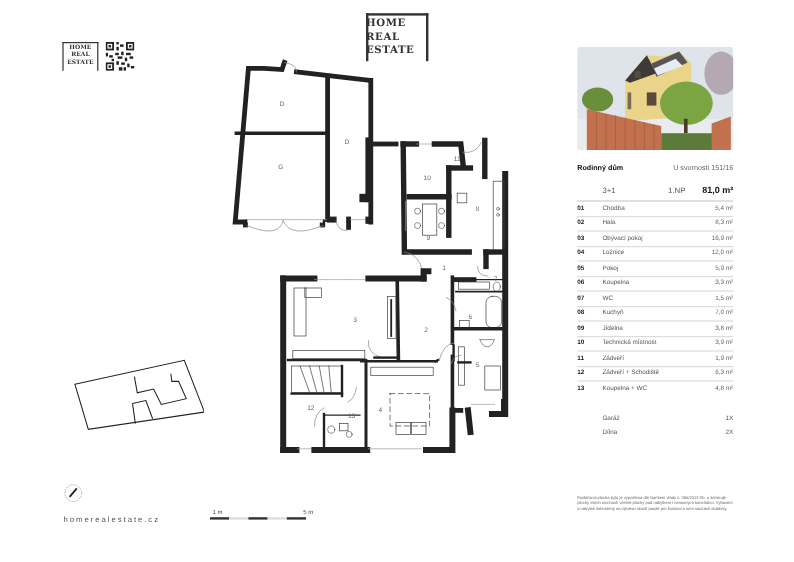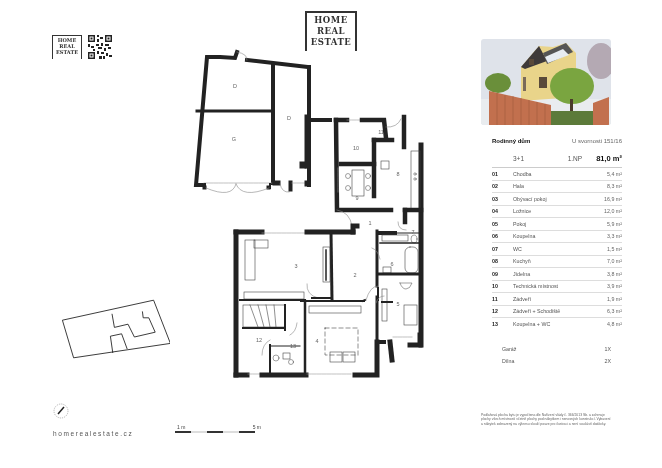--- a/index.html
+++ b/index.html
@@ -4,30 +4,30 @@
 <style>
   * { margin:0; padding:0; box-sizing:border-box; }
   html, body { width:662px; height:468px; background:#ffffff; overflow:hidden; }
   body { position:relative; font-family:"Liberation Sans", sans-serif; color:#222; }
   .logo-small { position:absolute; left:52px; top:35px; width:30px; height:24px; }
   .logo-small .bracket { position:absolute; inset:0; border:1.5px solid #333; border-bottom:none; }
   .logo-small .txt { position:absolute; left:0; right:0; top:2px; text-align:center; font-family:"DejaVu Serif", serif; font-size:5px; line-height:6px; font-weight:bold; color:#333; white-space:pre-line; }
   .qr { position:absolute; left:88px; top:35px; width:24px; height:24px; }
   .logo-big { position:absolute; left:305px; top:11px; width:52px; height:40px; }
   .logo-big .bracket { position:absolute; inset:0; border:2px solid #333; border-bottom:none; }
-  .logo-big .txt { position:absolute; left:0; right:0; top:4px; text-align:center; font-family:"DejaVu Serif", serif; font-size:8.5px; line-height:11px; font-weight:bold; letter-spacing:0.5px; color:#333; white-space:pre-line; }
+  .logo-big .txt { position:absolute; left:0; right:0; top:4px; text-align:left; font-family:"DejaVu Serif", serif; font-size:8.5px; line-height:11px; font-weight:bold; letter-spacing:0.5px; color:#333; white-space:pre-line; }
   .plan { position:absolute; left:0; top:0; }
   .site-map { position:absolute; left:60px; top:297px; }
   .compass { position:absolute; left:53px; top:403px; }
   .website { position:absolute; left:53px; top:430px; font-size:6.5px; letter-spacing:1.6px; color:#555; }
   .scale { position:absolute; left:175px; top:424px; width:88px; height:12px; }
   .scale .lbl { position:absolute; top:0; font-size:5px; color:#444; }
   .scale .bar { position:absolute; top:7px; height:1.5px; }
   .photo { position:absolute; left:481px; top:39px; width:130px; height:86px; border-radius:3px; overflow:hidden; }
-  .panel { position:absolute; left:492px; top:138px; width:130px; }
+  .panel { position:absolute; left:481px; top:138px; width:130px; }
   .ph-row { display:flex; justify-content:space-between; font-size:6px; }
   .ph-type { font-weight:bold; color:#111; }
   .ph-addr { color:#666; }
   .sum-row { display:flex; align-items:baseline; margin-top:10px; padding-bottom:4px; border-bottom:0.7px solid #ccc; font-size:6.5px; }
   .sum-disp { margin-left:21px; color:#555; flex:1; }
   .sum-floor { color:#555; margin-right:14px; }
   .sum-area { font-weight:bold; font-size:7.5px; color:#111; }
   .room-row { display:flex; align-items:center; height:12.5px; border-bottom:0.7px solid #ddd; font-size:5.3px; }
   .room-no { width:21px; font-weight:bold; color:#222; }
   .room-name { flex:1; color:#555; }

